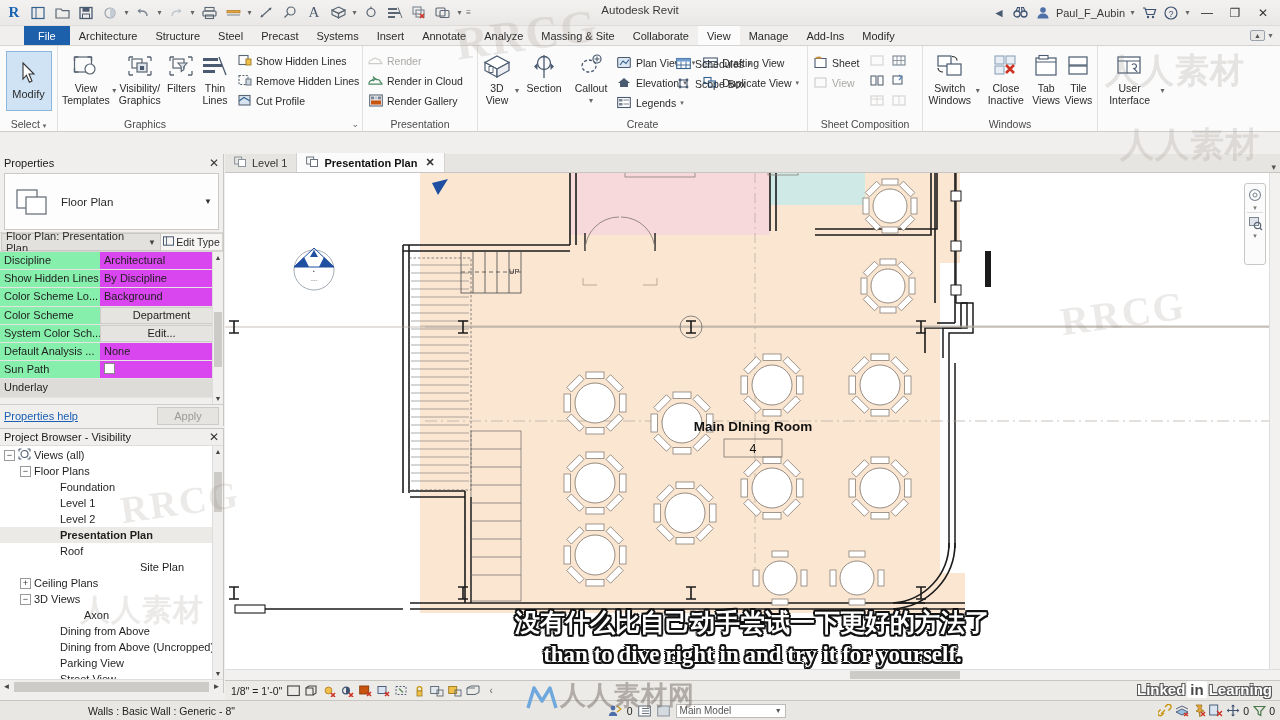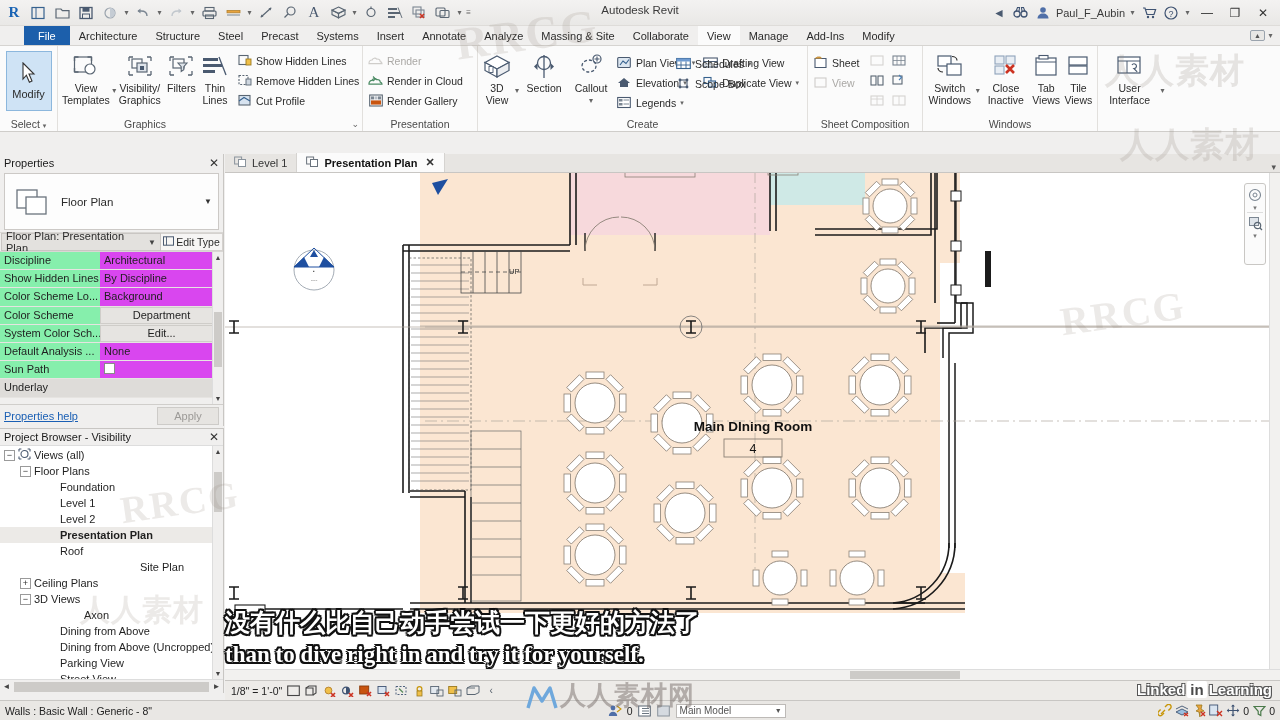--- a/index.html
+++ b/index.html
@@ -175,21 +175,21 @@
     background:#fbfbfb; border:1px solid #c9c7c4; border-radius:3px;
     display:flex; flex-direction:column; align-items:center; padding:2px 0; gap:1px;
   }
   .navico{ width:18px; height:18px; display:flex; align-items:center; justify-content:center; color:#6b7683; font-size:11px;}
   .navdot{ font-size:7px; color:#777; height:6px; line-height:6px;}
   .navsep{ width:16px; height:1px; background:#ddd;}
   #nav-expand{ position:absolute; right:2px; top:10px; font-size:9px; color:#555;}
 
   
   #subs{
-    position:absolute; left:225px; top:608px; width:1055px; text-align:left;
+    position:absolute; left:225px; top:608px; width:1055px; text-align:center;
     pointer-events:none; z-index:5;
   }
   #sub-cn{
     font-family:"DejaVu Sans", sans-serif; font-size:25px; font-weight:bold; color:#fff;
     text-shadow:-1.6px -1.6px 0 #111, 1.6px -1.6px 0 #111, -1.6px 1.6px 0 #111, 1.6px 1.6px 0 #111,
                 0 2px 0 #111, 2px 0 0 #111, 0 -2px 0 #111, -2px 0 0 #111;
     line-height:30px;
   }
   #sub-en{
     font-family:"Liberation Serif", serif; font-size:23px; font-weight:bold; color:#fff;
@@ -203,21 +203,21 @@
     position:absolute; left:225px; top:680px; width:1055px; height:20px;
     background:#edebe8; border-top:1px solid #c8c6c3; display:flex; align-items:center;
     padding-left:6px; gap:4px; font-size:10.5px; color:#222;
   }
   .vcico{ width:14px;height:14px; display:flex;align-items:center;justify-content:center; font-size:10px; color:#56606b;}
 
   
   #status{
     position:absolute; left:0; bottom:0; width:1280px; height:20px;
     background:#e9e7e4; border-top:1px solid #c8c6c3;
-    display:flex; align-items:center; padding:0 5px; gap:5px; font-size:10.5px; color:#222;
+    display:flex; align-items:center; padding:0 5px; gap:5px; font-size:10.5px; color:#222;text-align:right;
   }
   .statustext{ min-width:230px;}
   .worksetsel{ width:110px; height:14px; background:#fff; border:1px solid #bdbab7; display:flex; align-items:center;
                padding:0 3px; font-size:10px; color:#555;}
   .worksetsel .cc{ margin-left:auto; font-size:7px;}
   .sico2{ width:14px;height:14px; display:flex;align-items:center;justify-content:center; color:#5a6673; font-size:10px;}
   .designbar{ display:flex; align-items:center; gap:3px;}
 
   
   .wm{

